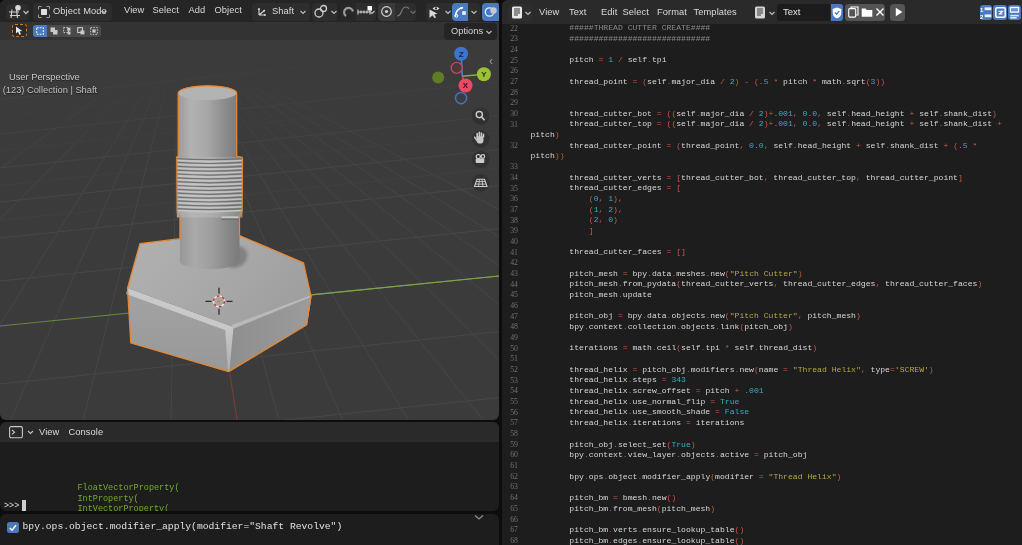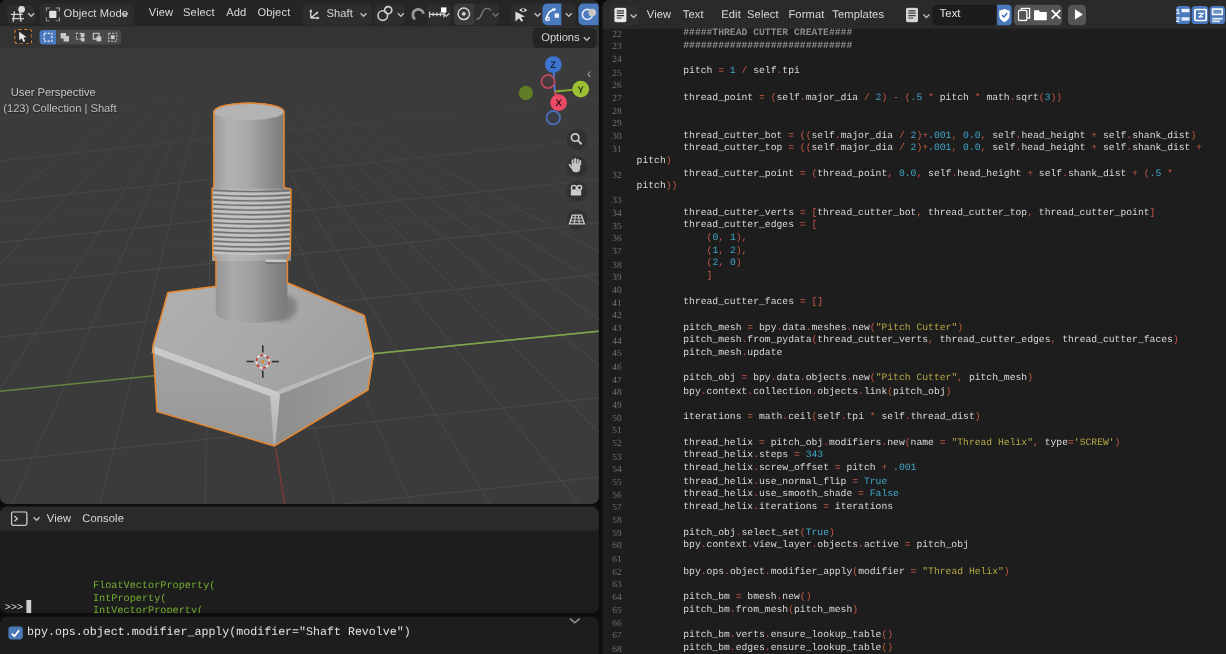--- a/index.html
+++ b/index.html
@@ -33,21 +33,21 @@
 #infochk { position:absolute; left:7px; top:8px; width:11.5px; height:11.5px; background:#4a7ab5; border-radius:2.5px; }
 #infotxt { position:absolute; left:22.5px; top:7.5px; font-size:9.7px; color:#e2e2e2; }
 #infochev { position:absolute; left:470px; top:-2px; }
 
 
 #ted { left:502px; top:0; width:520px; height:545px; border-radius:6px 0 0 0; background:#1d1d1d; }
 #tedh { position:absolute; left:0; top:0; width:520px; height:24px; background:#2a2a2a; }
 pre.code { font-family:"Liberation Mono", monospace; font-size:8.1px; line-height:10.67px; margin:0; }
 #lnums { position:absolute; left:0; top:23.6px; width:16px; text-align:right; color:#707070; font-size:7.8px !important;font-family:Liberation Serif, serif; }
 #codebox { position:absolute; left:28.5px; top:23.3px; color:#d8d8d8; }
-.c { color:#8c8c8c;font-weight:bold; }
+.c { color:#8c8c8c; }
 .o { color:#c75a45; }
 .n { color:#3fa7c9; }
 .s { color:#b5a845; }
 
 .btn { position:absolute; border-radius:3.5px; background:#2e2e2e; }
 .blue { background:#4b79bd; }
 .gray { background:#555555; }
 </style></head>
 <body>
 <div id="root">

